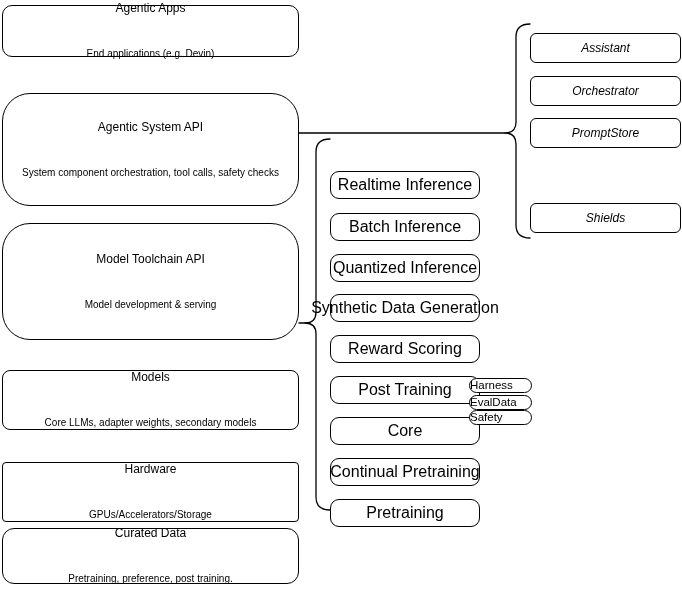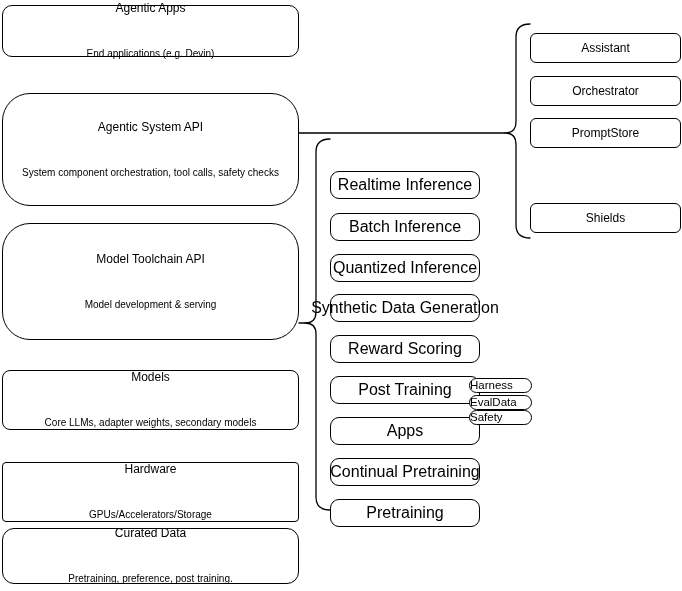--- a/index.html
+++ b/index.html
@@ -20,21 +20,21 @@
   .lbox{left:2px;width:297px;}
   .n1{top:5px;height:52px;border-radius:10px;}
   .n2{top:93px;height:113px;border-radius:28px;}
   .n3{top:223px;height:117px;border-radius:28px;}
   .n4{top:370px;height:60px;border-radius:8px;}
   .n5{top:448px;height:60px;border-radius:4px;margin-top:14px;}
   .n6{top:528px;height:56px;border-radius:12px;}
   
   .mid{left:330px;width:150px;height:28px;border-radius:9px;font-size:16px;margin-top:28px;}
   
-  .rnode{left:530px;width:151px;height:30px;border-radius:6px;font-size:12px;}
+  .rnode{left:530px;width:151px;height:30px;border-radius:6px;font-size:12px;font-style:italic;}
   
   .pill{
     position:absolute;left:469px;width:63px;height:15px;box-sizing:border-box;
     border:1px solid #000;border-radius:8px;background:#fff;z-index:3;
     display:flex;align-items:center;justify-content:flex-start;
     font-size:11.5px;line-height:1;white-space:nowrap;
   }
 </style>
 </head>
 <body>
@@ -85,21 +85,21 @@
   <div class="node mid" style="top:266px">
     <span>Synthetic Data Generation</span>
   </div>
   <div class="node mid" style="top:307px">
     <span>Reward Scoring</span>
   </div>
   <div class="node mid" style="top:348px">
     <span>Post Training</span>
   </div>
   <div class="node mid" style="top:389px">
-    <span>Apps</span>
+    <span>Core</span>
   </div>
   <div class="node mid" style="top:430px">
     <span>Continual Pretraining</span>
   </div>
   <div class="node mid" style="top:471px">
     <span>Pretraining</span>
   </div>
 
   <div class="pill" style="top:378px">
     <span>Harness</span>

